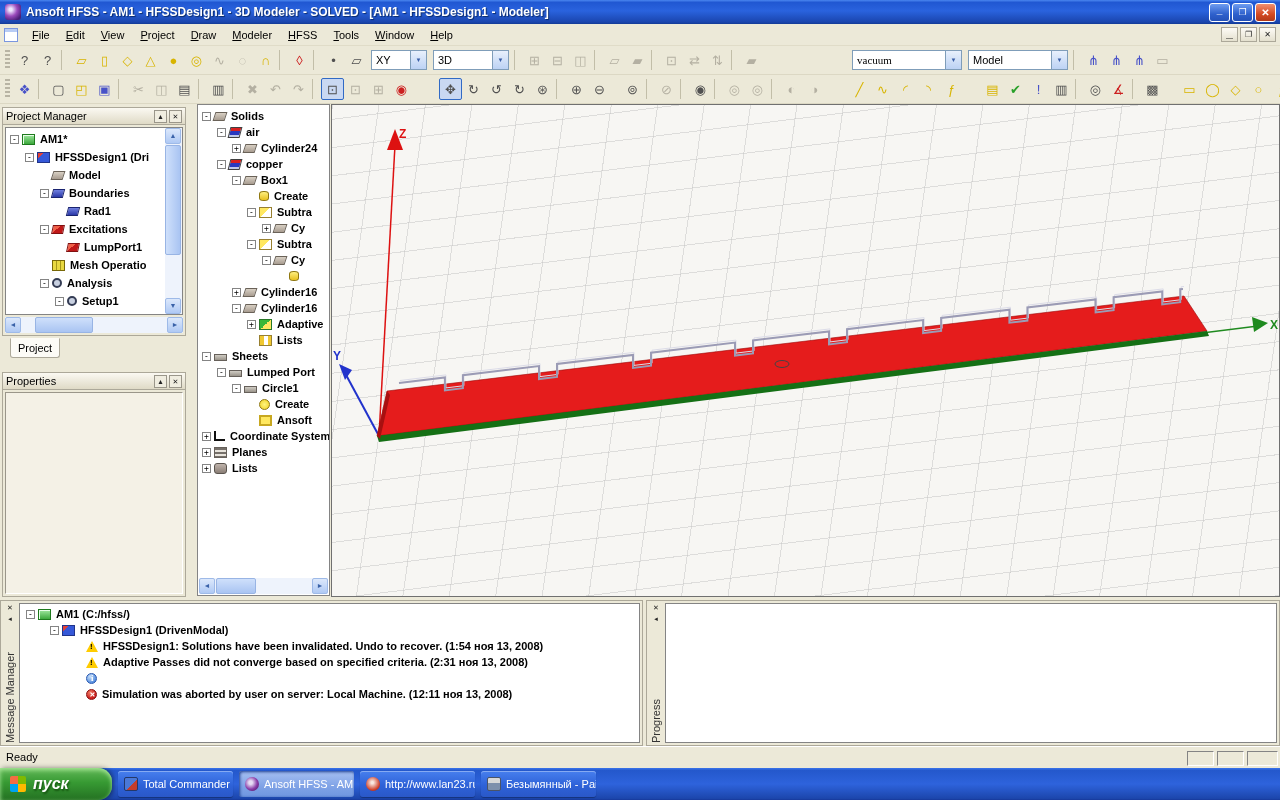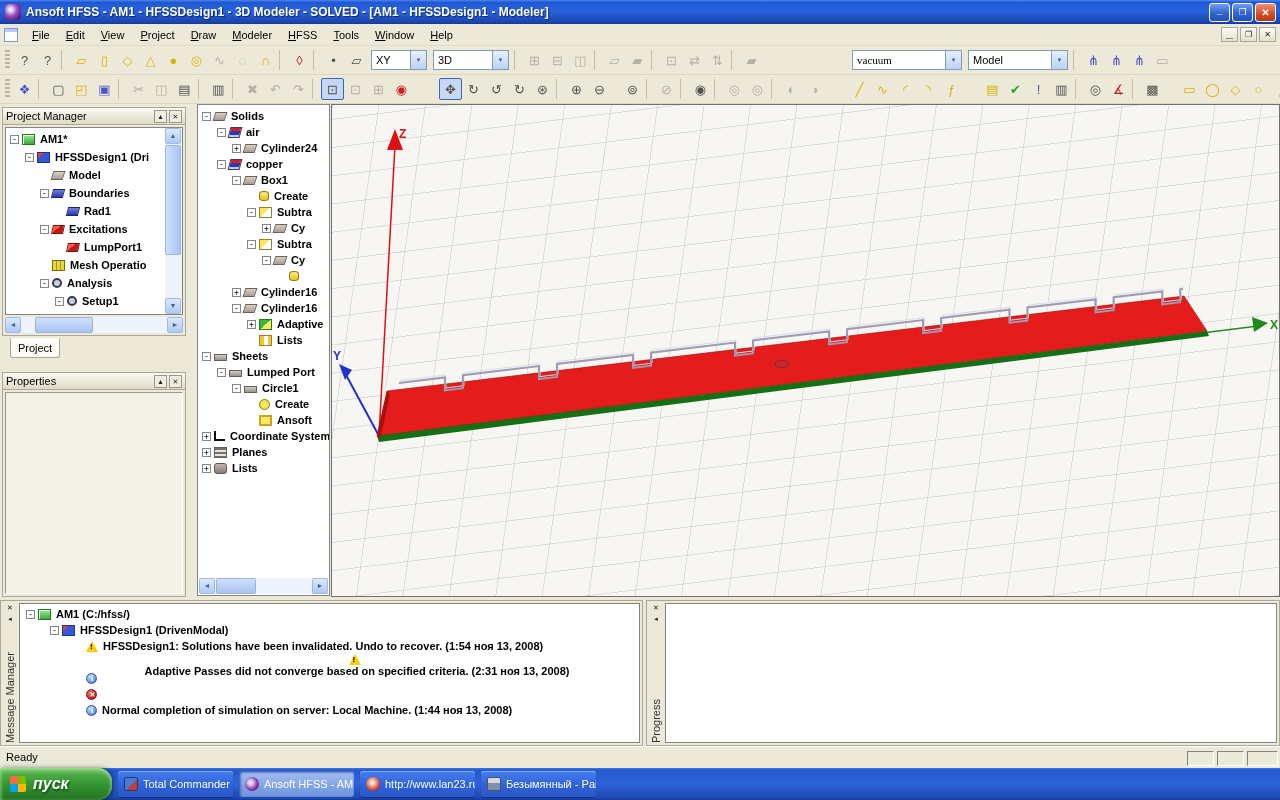--- a/index.html
+++ b/index.html
@@ -758,37 +758,33 @@
         <div class="trow" style="padding-left: 28px;">
           <div class="exp">-</div>
           <div class="ic ic-design"></div>
           <div class="tlabel">HFSSDesign1 (DrivenModal)</div>
         </div>
         <div class="trow" style="padding-left: 52px;">
           <div class="expsp"></div>
           <div class="ic ic-warning"></div>
           <div class="tlabel">HFSSDesign1: Solutions have been invalidated. Undo to recover. (1:54  ноя 13, 2008)</div>
         </div>
-        <div class="trow" style="padding-left: 52px; flex-direction: column;">
+        <div class="trow" style="padding-left: 52px;">
           <div class="expsp"></div>
           <div class="ic ic-warning"></div>
           <div class="tlabel">Adaptive Passes did not converge based on specified criteria. (2:31  ноя 13, 2008)</div>
         </div>
         <div class="trow" style="padding-left: 52px;">
           <div class="expsp"></div>
           <div class="ic ic-info"></div>
         </div>
         <div class="trow" style="padding-left: 52px;">
           <div class="expsp"></div>
           <div class="ic ic-error"></div>
-        </div>
-        <div class="trow" style="padding-left: 52px;">
-          <div class="expsp"></div>
-          <div class="ic ic-info"></div>
-          <div class="tlabel">Normal completion of simulation on server: Local Machine. (1:44  ноя 13, 2008)</div>
+          <div class="tlabel">Simulation was aborted by user on server: Local Machine. (12:11  ноя 13, 2008)</div>
         </div>
       </div>
   </div>
 </div>
 
 <div id="dock-prog" class="dock">
   <div class="dstrip">
     <div class="d-x"></div>
     <div class="d-arr"></div>
     <div class="dspacer"></div>

